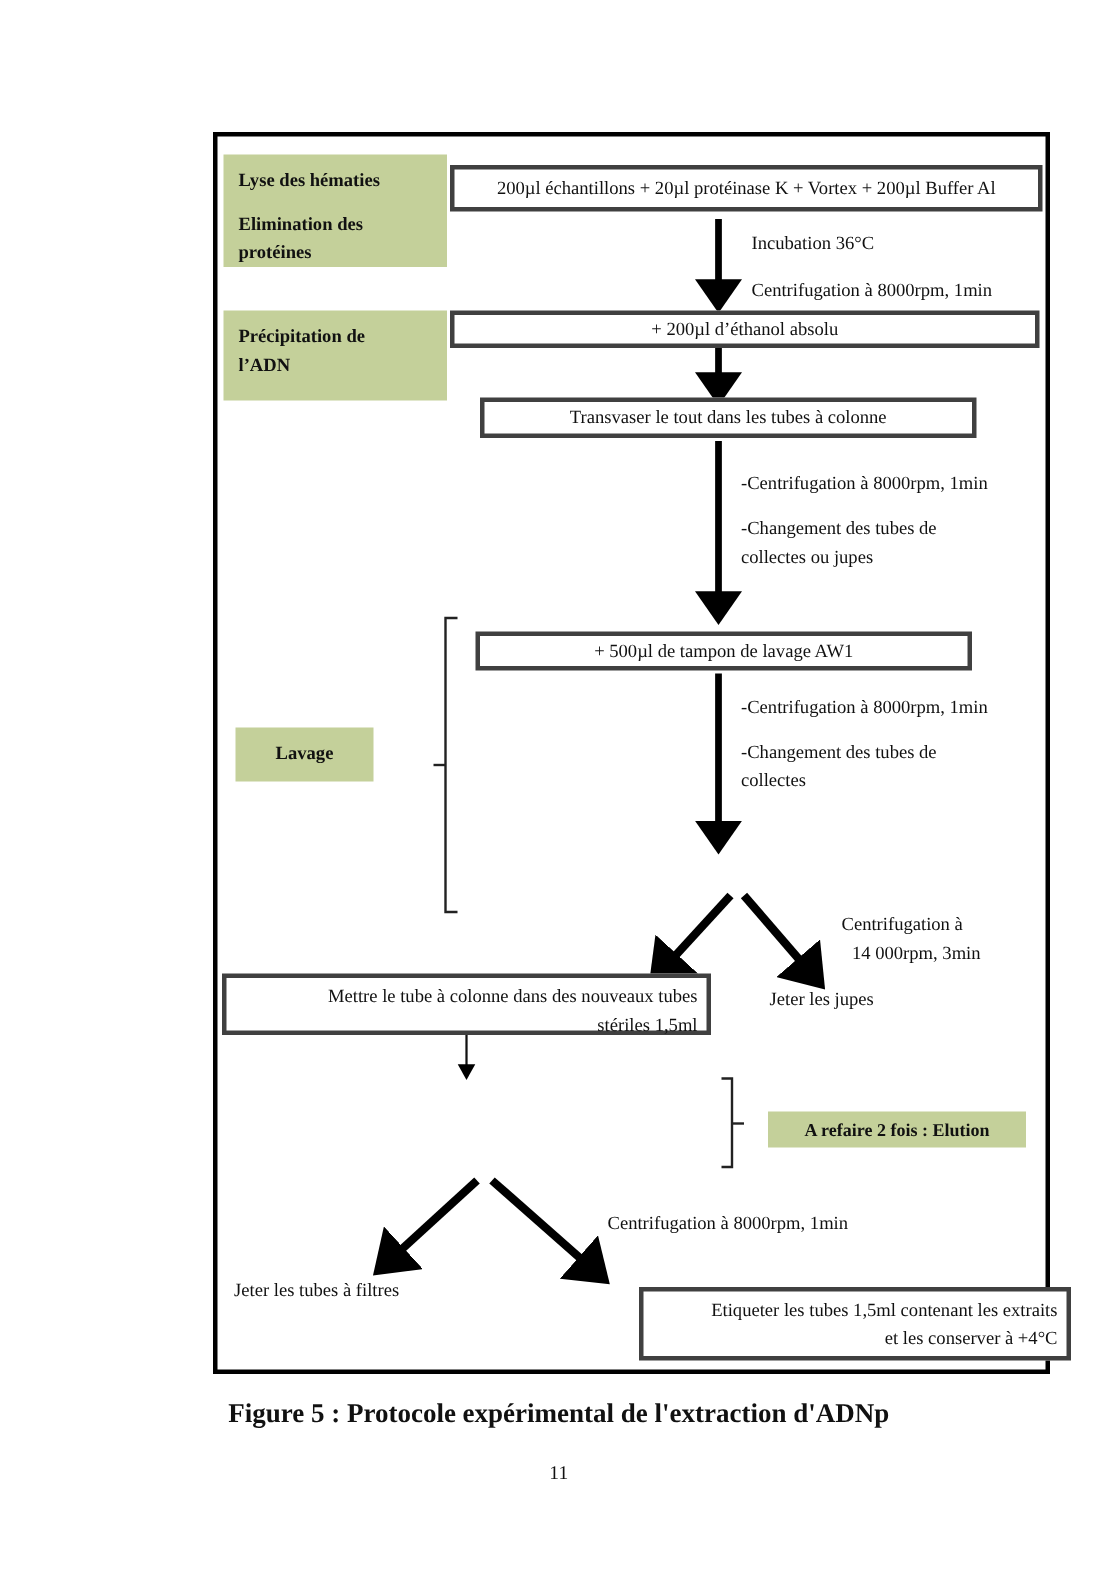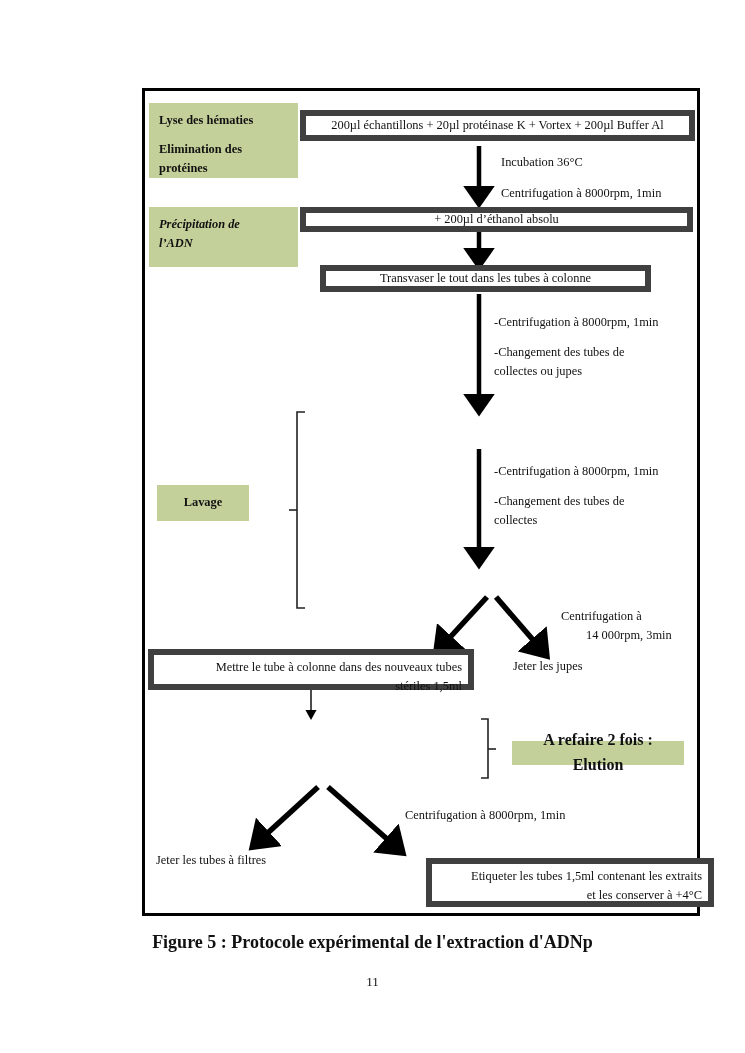--- a/index.html
+++ b/index.html
@@ -31,21 +31,21 @@
     height: 828px;
     border: 3px solid #000000;
     box-sizing: border-box;
     background: #ffffff;
   }
 
   
   .pbox {
     position: absolute;
     box-sizing: border-box;
-    border: 6px solid #404040;
+    border: 3px solid #404040;
     background: #ffffff;
     display: flex;
     flex-direction: column;
     align-items: center;
     justify-content: center;
     text-align: center;
     font-size: 12.4px;
     line-height: 1.5;
     color: #111111;
     padding: 3px 6px;
@@ -152,45 +152,48 @@
 
     <line x1="328" y1="787" x2="395" y2="846" stroke="#000000" stroke-width="5.5" marker-end="url(#ah-thick)"></line>
   </svg>
 
   <div class="gbox" style="left:149px; top:103px; width:149px; height:75px;">
     <span class="line">Lyse des hématies</span>
     <span class="line" style="margin-top:10px;">Elimination des</span>
     <span class="line">protéines</span>
   </div>
 
-  <div class="gbox" style="left:149px; top:207px; width:149px; height:60px;font-style:italic;">
+  <div class="gbox" style="left:149px; top:207px; width:149px; height:60px;">
     <span class="line">Précipitation de</span>
     <span class="line">l’ADN</span>
   </div>
 
   <div class="gbox center" style="left:157px; top:485px; width:92px; height:36px;">
     <span class="line">Lavage</span>
   </div>
 
-  <div class="gbox center" style="left:512px; top:741px; width:172px; height:24px; font-size:16px;">
+  <div class="gbox center" style="left:512px; top:741px; width:172px; height:24px; font-size:12px;">
     <span class="line">A refaire 2 fois : Elution</span>
   </div>
 
   <div class="pbox" style="left:300px; top:110px; width:395px; height:31px;">
     <span class="line">200µl échantillons + 20µl protéinase K + Vortex + 200µl Buffer Al</span>
   </div>
 
   <div class="pbox" style="left:300px; top:207px; width:393px; height:25px;">
     <span class="line">+ 200µl d’éthanol absolu</span>
   </div>
 
   <div class="pbox" style="left:320px; top:265px; width:331px; height:27px;">
     <span class="line">Transvaser le tout dans les tubes à colonne</span>
   </div>
 
+  <div class="pbox" style="left:317px; top:421px; width:331px; height:26px;">
+    <span class="line">+ 500µl de tampon de lavage AW1</span>
+  </div>
 
 
   <div class="pbox two-line" style="left:148px; top:649px; width:326px; height:41px;">
     <span class="line">Mettre le tube à colonne dans des nouveaux tubes</span>
     <span class="line">stériles 1,5ml</span>
   </div>
 
 
   <div class="pbox two-line" style="left:426px; top:858px; width:288px; height:49px;">
     <span class="line">Etiqueter les tubes 1,5ml contenant les extraits</span>
@@ -208,21 +211,21 @@
   <div class="note" style="left:494px; top:362px;">collectes ou jupes</div>
 
   <div class="note" style="left:494px; top:462px;">-Centrifugation à 8000rpm, 1min</div>
 
   <div class="note" style="left:494px; top:492px;">-Changement des tubes de</div>
 
   <div class="note" style="left:494px; top:511px;">collectes</div>
 
   <div class="note" style="left:561px; top:607px;">Centrifugation à</div>
 
-  <div class="note" style="left:586px; top:626px;">14 000rpm, 3min</div>
+  <div class="note" style="left:568px; top:626px;">14 000rpm, 3min</div>
 
   <div class="note" style="left:513px; top:657px;">Jeter les jupes</div>
 
   <div class="note" style="left:405px; top:806px;">Centrifugation à 8000rpm, 1min</div>
 
   <div class="note" style="left:156px; top:851px;">Jeter les tubes à filtres</div>
 
   <div class="caption">Figure 5 : Protocole expérimental de l'extraction d'ADNp</div>
   <div class="folio">11</div>
 

